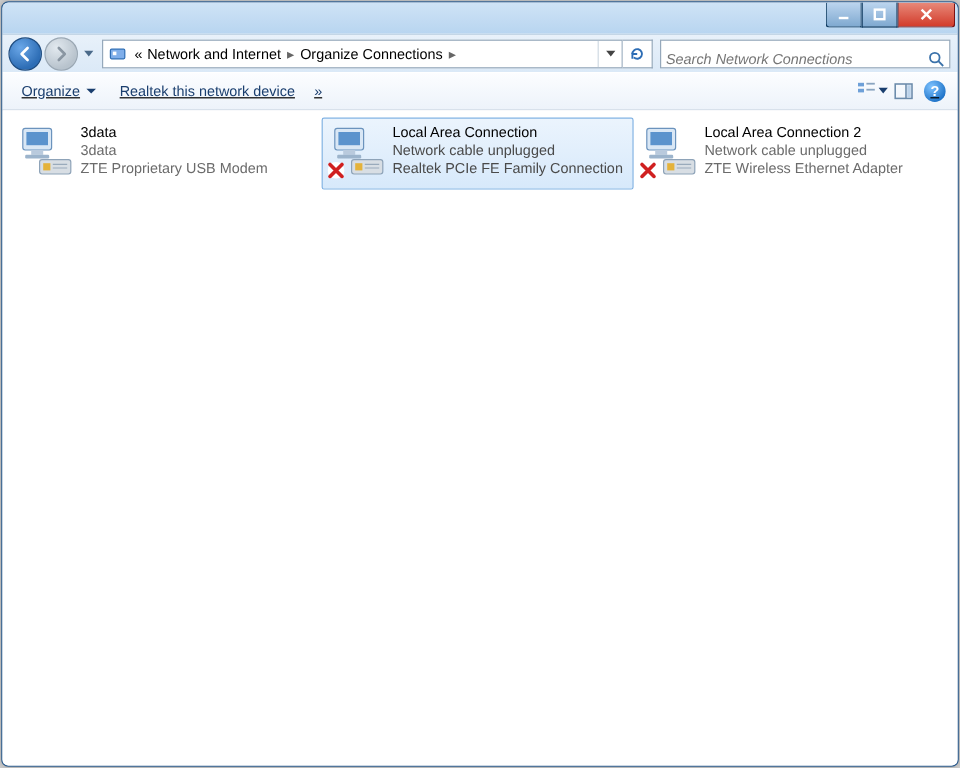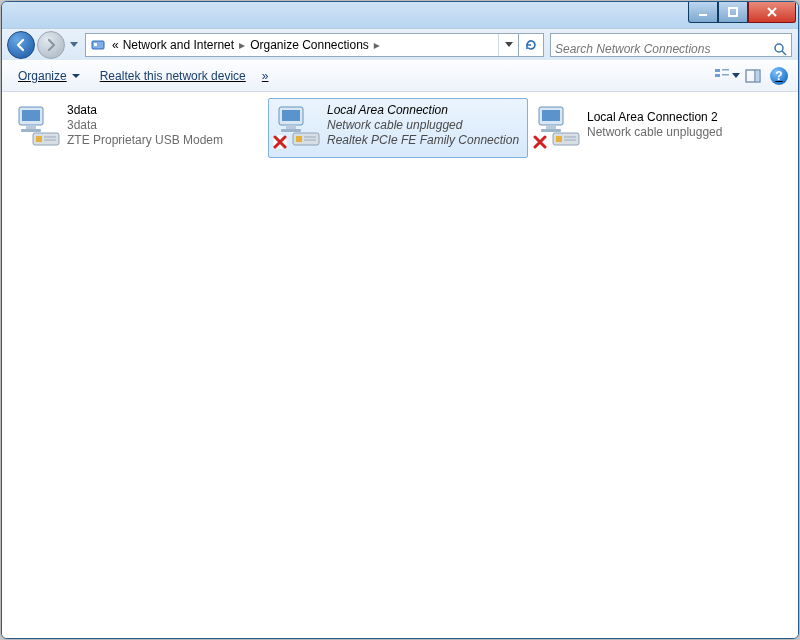--- a/index.html
+++ b/index.html
@@ -28,21 +28,21 @@
   .search-box input{flex:1;border:none;outline:none;font:inherit;font-style:italic;color:#888;padding:0 4px;background:transparent;}
   .search-box .mag{width:22px;display:flex;align-items:center;justify-content:center;}
   .toolbar{height:30px;background:linear-gradient(#fcfdff,#edf3fa);border-top:1px solid #fff;border-bottom:1px solid #cfdae6;display:flex;align-items:center;padding:0 6px;text-decoration:underline;}
   .tb-item{padding:0 10px;height:100%;display:flex;align-items:center;color:#1a3e6e;cursor:default;}
   .tb-item.dd::after{content:"";display:inline-block;margin-left:5px;border:4px solid transparent;border-top-color:#1a3e6e;transform:translateY(2px);}
   .tb-chevron{padding:0 6px;color:#1a3e6e;}
   .tb-spacer{flex:1;}
   .tb-icon{width:26px;height:100%;display:flex;align-items:center;justify-content:center;}
   .content{position:relative;background:#fff;height:545px;overflow:auto;display:flex;align-items:flex-start;padding:6px 6px;}
   .conn{width:250px;display:flex;align-items:center;padding:2px 4px 8px 4px;border:1px solid transparent;border-radius:2px;}
-  .conn.selected{background:linear-gradient(#ebf4fd,#d7e9fb);border:1px solid #7fb1e3;font-style:italic;}
+  .conn.selected{background:linear-gradient(#ebf4fd,#d7e9fb);border:1px solid #7fb1e3;}
   .conn .ico{width:48px;height:48px;position:relative;flex-shrink:0;}
   .conn .txt{margin-left:6px;line-height:15px;}
   .conn .name{color:#000;}
   .conn .sub{color:#6b6b6b;}
   .conn.selected .sub{color:#4a4a4a;}
   .help-icon{width:18px;height:18px;border-radius:50%;background:radial-gradient(circle at 35% 30%,#7fc3ff,#1e73c8 75%);color:#fff;display:flex;align-items:center;justify-content:center;font-weight:bold;font-size:12px;}
   .view-icon svg{width:16px;height:16px;}
 </style>
 </head>
 <body>
@@ -211,17 +211,18 @@
       <line x1="11" y1="13" x2="23" y2="13" stroke="#9ab" stroke-width="1"></line>
     </g>
     <g class="red-x-g">
               <circle cx="7" cy="41" r="7" fill="#fff"></circle>
               <path d="M2 36 L12 46 M12 36 L2 46" stroke="#d02020" stroke-width="3" stroke-linecap="round"></path>
             </g>
   </svg></div>
     <div class="txt">
       <div class="name">Local Area Connection 2</div>
       <div class="sub">Network cable unplugged</div>
+      <div class="sub">ZTE Wireless Ethernet Adapter</div>
     </div>
       </div>
     </div>
 
 </div>
 
 </body></html>

